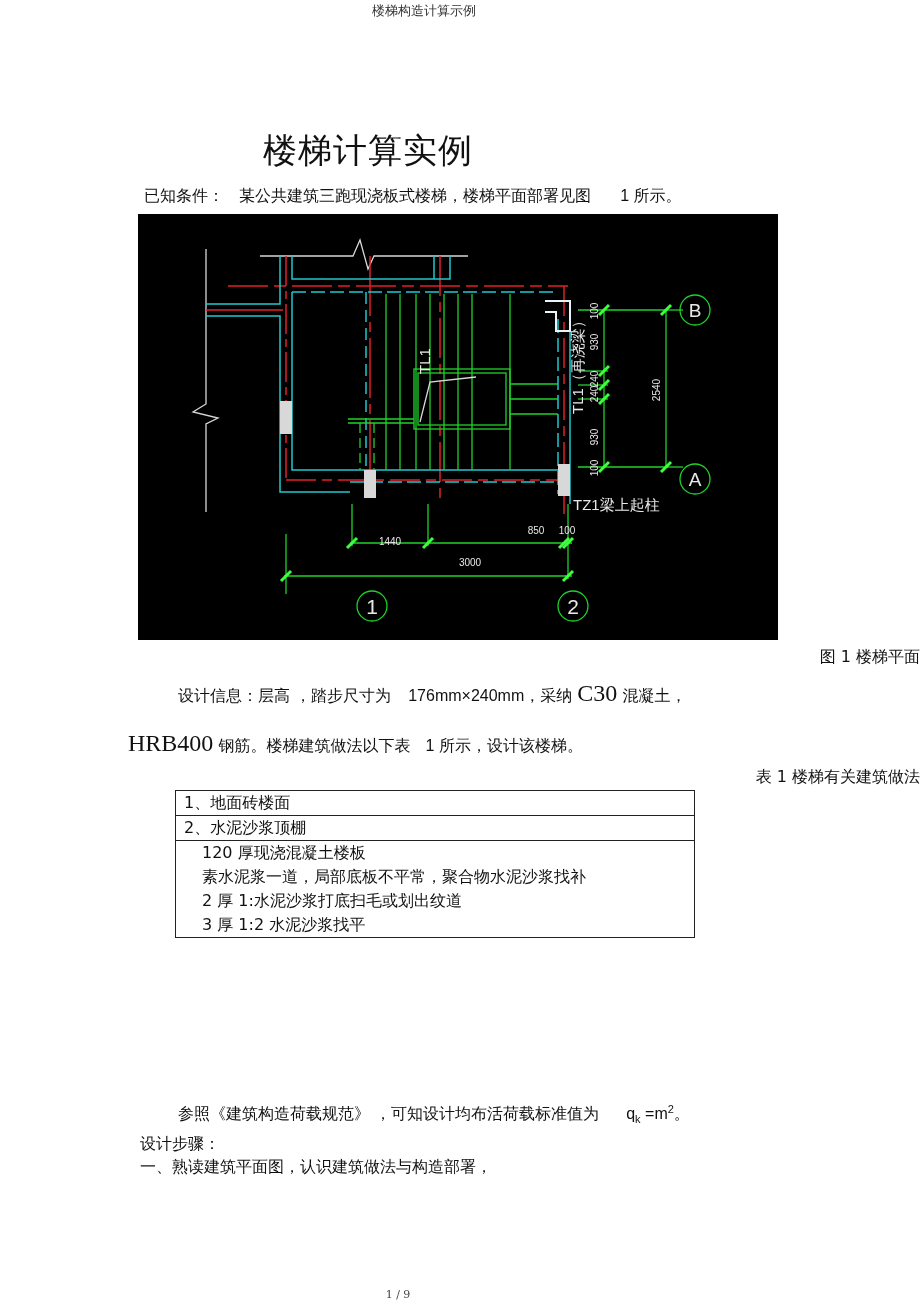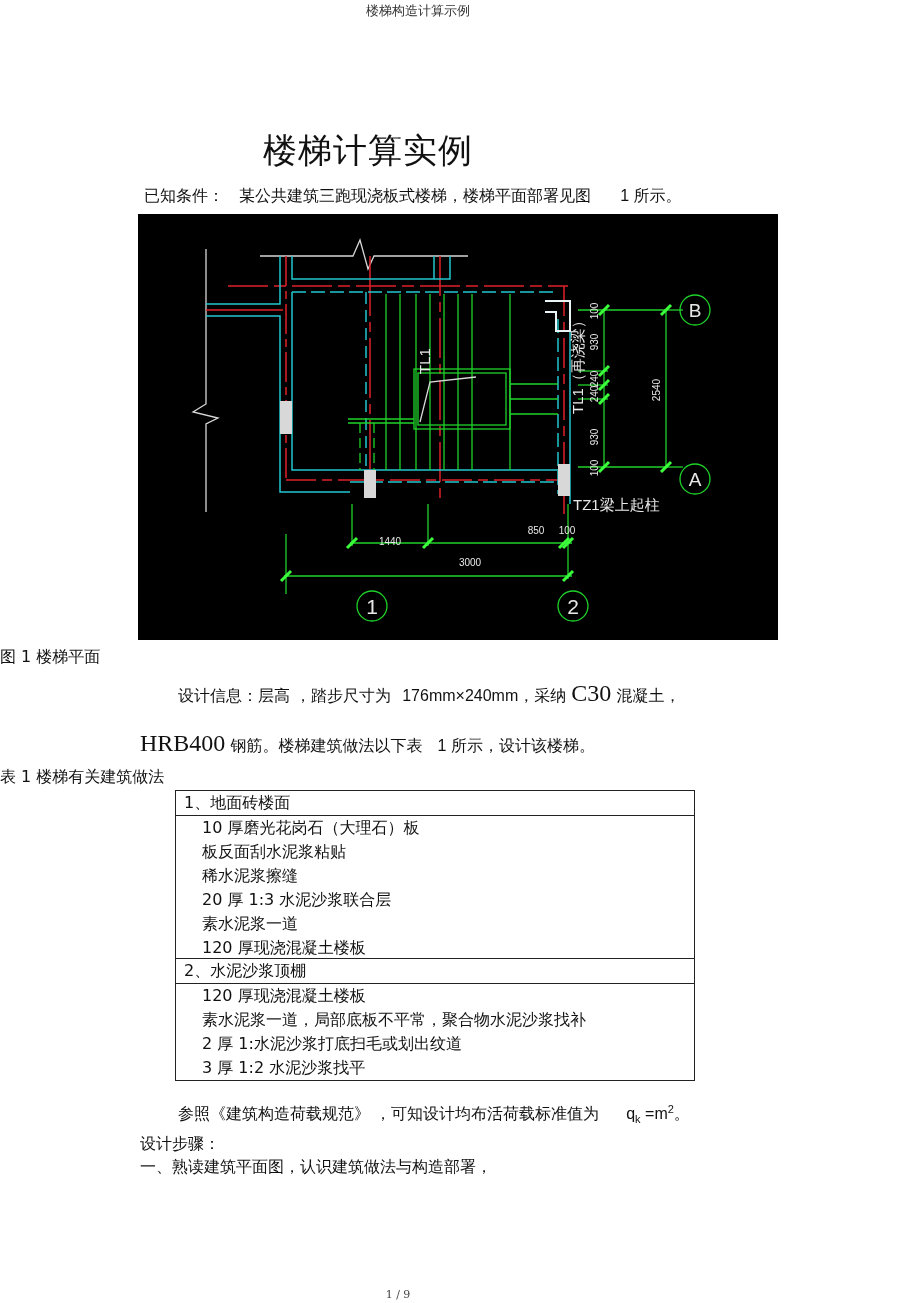--- a/index.html
+++ b/index.html
@@ -1,23 +1,23 @@
 <!DOCTYPE html>
 <html><head>
 <meta charset="utf-8">
 <style>
   html, body { margin: 0; padding: 0; background: #ffffff; }
   body { width: 920px; height: 1303px; position: relative; overflow: hidden;
          font-family: "DejaVu Sans", "Liberation Sans", sans-serif; color: #111; }
   .abs { position: absolute; }
-  .header { top: 2px; left: 8px; width: 820px; text-align: center; font-size: 13px; color: #333; }
+  .header { top: 2px; left: 14px; width: 820px; text-align: center; font-size: 13px; color: #333; }
   .title { top: 128px; left: 0; width: 736px; text-align: center; font-size: 34px; font-weight: normal; letter-spacing: 1px; }
   .para { font-size: 16px; line-height: 20px; white-space: nowrap; }
   .drawing { top: 214px; left: 138px; width: 640px; height: 426px; background: #000; }
-  .caption { font-size: 16px; text-align: left; width: 920px; left: 0; }
+  .caption { font-size: 16px; text-align: right; width: 920px; left: 0; }
   .big-latin { font-family: Liberation Serif, serif; font-size: 24px; }
   .latin { font-family: "Liberation Sans", sans-serif; }
   table.spec { position: absolute; top: 790px; left: 175px; width: 520px; border-collapse: collapse; font-size: 16px; }
   table.spec td { border: 1px solid #222; padding: 0 0 0 8px; vertical-align: top; }
   .sec-head td { height: 24px; line-height: 24px; }
   .sec-body td { padding-left: 26px !important; }
   .sec-body .ln { line-height: 24px; height: 24px; white-space: nowrap; }
   .footer { top: 1288px; left: 0; width: 796px; text-align: center; font-size: 11px; color: #444; font-family: "DejaVu Serif", serif; }
   sub, sup { font-size: 11px; }
 </style>
@@ -159,47 +159,37 @@
       <text transform="translate(445,200) rotate(-90)" font-size="15">TL1（再浇梁）</text>
       <text x="435" y="296" font-size="15">TZ1梁上起柱</text>
     </g>
   </svg>
 </div>
 
 <div class="abs caption" style="top:647px;">图 1 楼梯平面</div>
 
 <div class="abs para" style="top:683px; left:178px;">
   <span>设计信息：层高 ，踏步尺寸为</span>
-  <span class="latin" style="margin-left:6px;">176mm×240mm</span><span>，采纳</span>
+  <span class="latin" style="margin-left:12px;">176mm×240mm</span><span>，采纳</span>
   <span class="big-latin">C30</span>
   <span>混凝土，</span>
 </div>
 
-<div class="abs para" style="top:733px; left:140px;">
+<div class="abs para" style="top:733px; left:128px;">
   <span class="big-latin">HRB400</span>
   <span>钢筋。楼梯建筑做法以下表</span>
   <span class="latin" style="margin-left:10px;">1 所示，设计该楼梯。</span>
 </div>
 
 <div class="abs caption" style="top:767px;">表 1 楼梯有关建筑做法</div>
 
 <table class="spec">
   <tbody>
       <tr class="sec-head">
     <td>1、地面砖楼面</td>
-  </tr>
-  <tr class="sec-body">
-    <td>
-      <div class="ln">10 厚磨光花岗石（大理石）板</div>
-      <div class="ln">板反面刮水泥浆粘贴</div>
-      <div class="ln">稀水泥浆擦缝</div>
-      <div class="ln">20 厚 1:3 水泥沙浆联合层</div>
-      <div class="ln">素水泥浆一道</div>
-      <div class="ln" style="height:22px;">120 厚现浇混凝土楼板</div>
-    </td>
   </tr>
   <tr class="sec-head">
     <td>2、水泥沙浆顶棚</td>
   </tr>
   <tr class="sec-body">
     <td>
       <div class="ln">120 厚现浇混凝土楼板</div>
       <div class="ln">素水泥浆一道，局部底板不平常，聚合物水泥沙浆找补</div>
       <div class="ln">2 厚 1:水泥沙浆打底扫毛或划出纹道</div>
       <div class="ln">3 厚 1:2 水泥沙浆找平</div>

